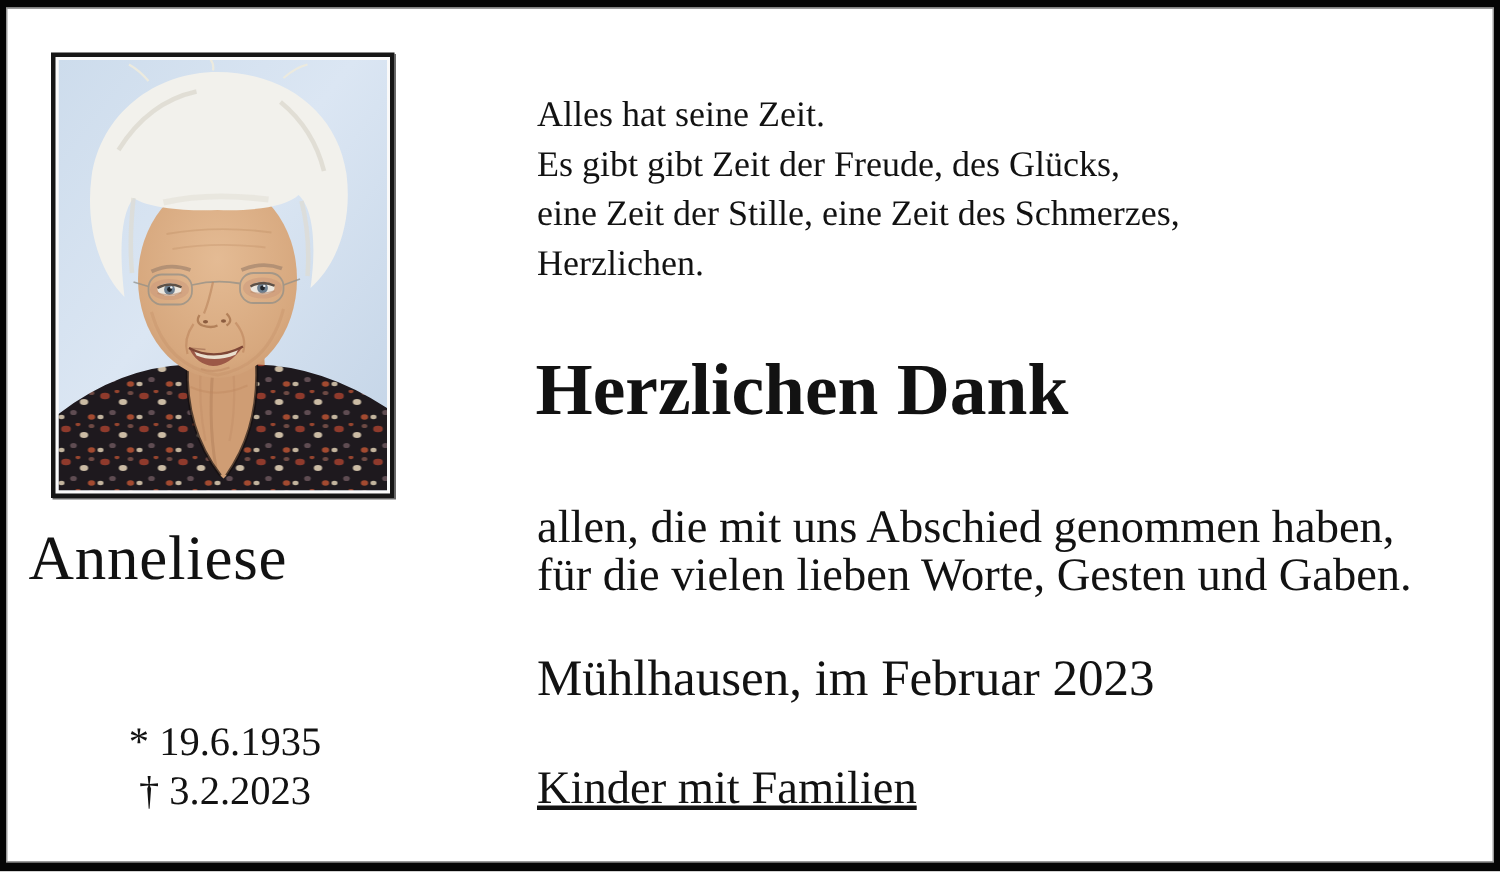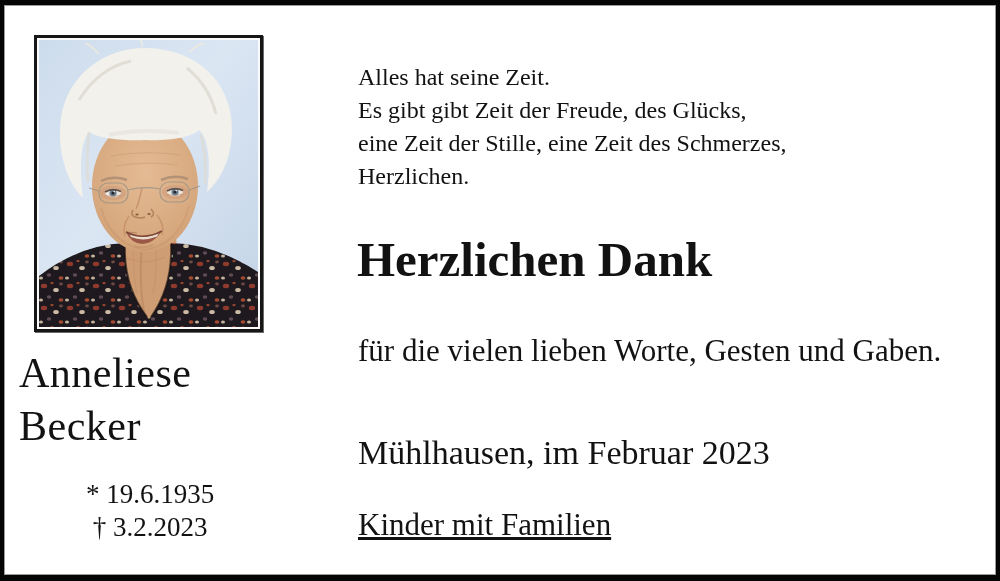--- a/index.html
+++ b/index.html
@@ -209,38 +209,38 @@
         <path d="M70,95 Q100,88 140,93" stroke="#e6e3da" stroke-width="4" fill="none" opacity="0.7"></path>
         <path d="M60,14 Q54,7 47,3" stroke="#eceade" stroke-width="1.5" fill="none"></path>
         <path d="M150,12 Q158,5 166,3" stroke="#eceade" stroke-width="1.5" fill="none"></path>
         <path d="M103,7 Q104,2 100,-2" stroke="#eceade" stroke-width="1.5" fill="none"></path>
       </g>
     </svg>
   </div>
 
   <div class="name-block">
     <div>Anneliese</div>
-    <div>Becker</div>
   </div>
 
   <div class="dates-block">
     <div>* 19.6.1935</div>
     <div>† 3.2.2023</div>
   </div>
 
   <div class="verse-block">
     <div>Alles hat seine Zeit.</div>
     <div>Es gibt gibt Zeit der Freude, des Glücks,</div>
     <div>eine Zeit der Stille, eine Zeit des Schmerzes,</div>
     <div>Herzlichen.</div>
   </div>
 
   <h1 class="heading">Herzlichen Dank</h1>
 
   <div class="thanks-block">
+    <div>allen, die mit uns Abschied genommen haben,</div>
     <div>für die vielen lieben Worte, Gesten und Gaben.</div>
   </div>
 
   <div class="place-date">Mühlhausen, im Februar 2023</div>
 
   <div class="signature">Kinder mit Familien</div>
 
   <div class="frame"></div>
 </div>
 

